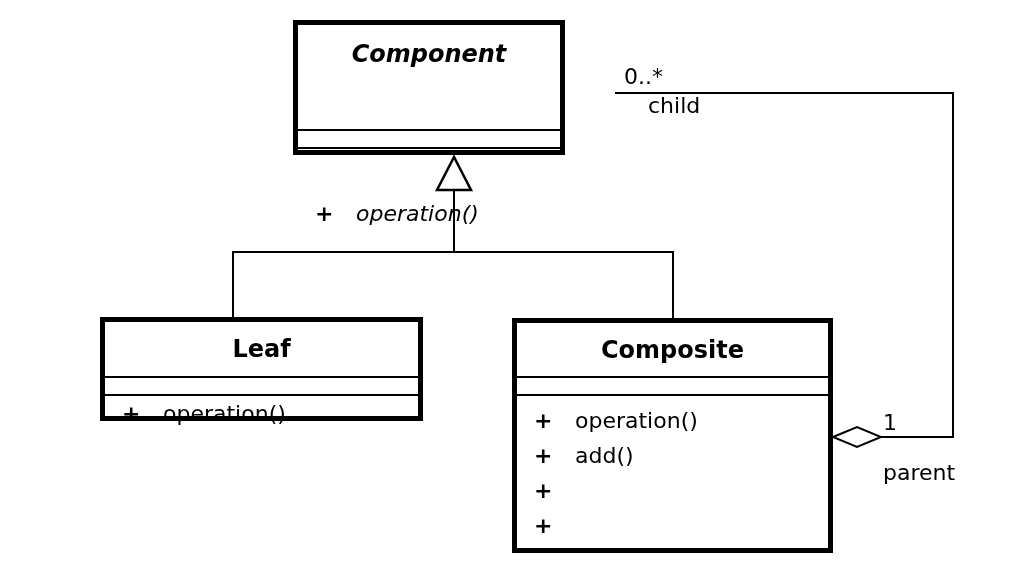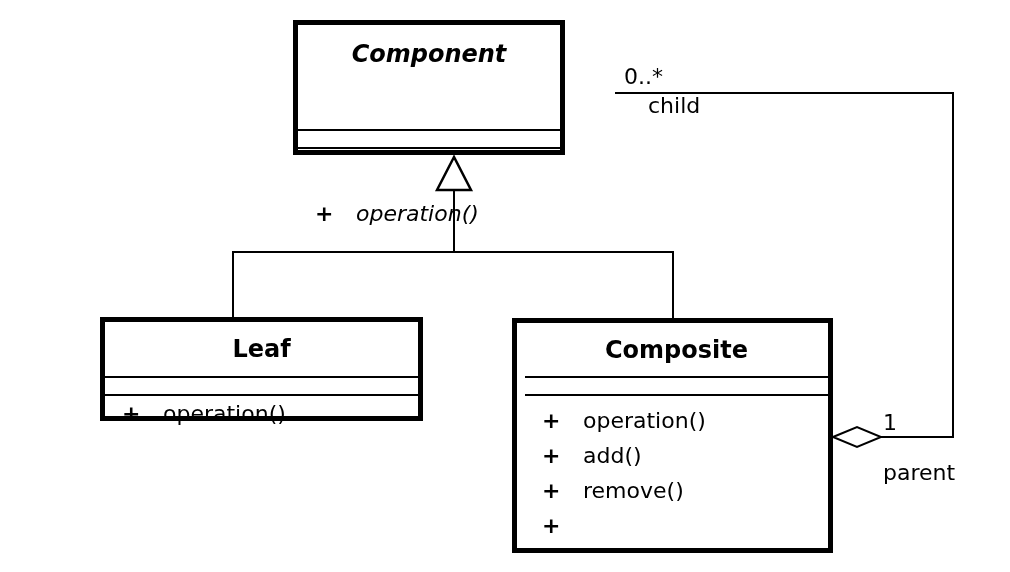--- a/index.html
+++ b/index.html
@@ -55,21 +55,21 @@
     font-weight: bold;
     width: 41px;
     flex: 0 0 41px;
   }
   .italic-title { font-style: italic; }
   .italic-sig .sig { font-style: italic; }
   .box-component { left: 293px; top: 20px;  width: 272px; height: 135px; gap: 47px; }
   .box-component .compartment-title { flex: 0 0 57px; }
   .box-leaf      { left: 72px;  top: 317px; width: 323px; height: 104px; margin-left: 28px; }
   .box-leaf .compartment-title { flex: 0 0 54px; }
-  .box-composite { left: 512px; top: 318px; width: 321px; height: 235px; padding-left: 8px; }
+  .box-composite { left: 512px; top: 318px; width: 321px; height: 235px; }
   .box-composite .compartment-title { flex: 0 0 53px; }
   .box-composite .compartment-methods { justify-content: flex-start; padding-top: 7px; }
   .edge-label {
     position: absolute;
     font-size: 22px;
     line-height: 26px;
     white-space: nowrap;
   }
   .label-child-mult  { left: 624px; top: 64px; }
   .label-child-role  { left: 648px; top: 93px; }
@@ -119,21 +119,20 @@
       <div class="method">
         <span class="vis">+</span>
         <span class="sig">operation()</span>
       </div>
       <div class="method">
         <span class="vis">+</span>
         <span class="sig">add()</span>
       </div>
       <div class="method">
         <span class="vis">+</span>
-        <span class="sig">remove()</span>
       </div>
       <div class="method">
         <span class="vis">+</span>
       </div>
     </div>
   </div>
 
   <div class="edge-label label-child-mult">0..*</div>
   <div class="edge-label label-child-role">child</div>
   <div class="edge-label label-parent-mult">1</div>

